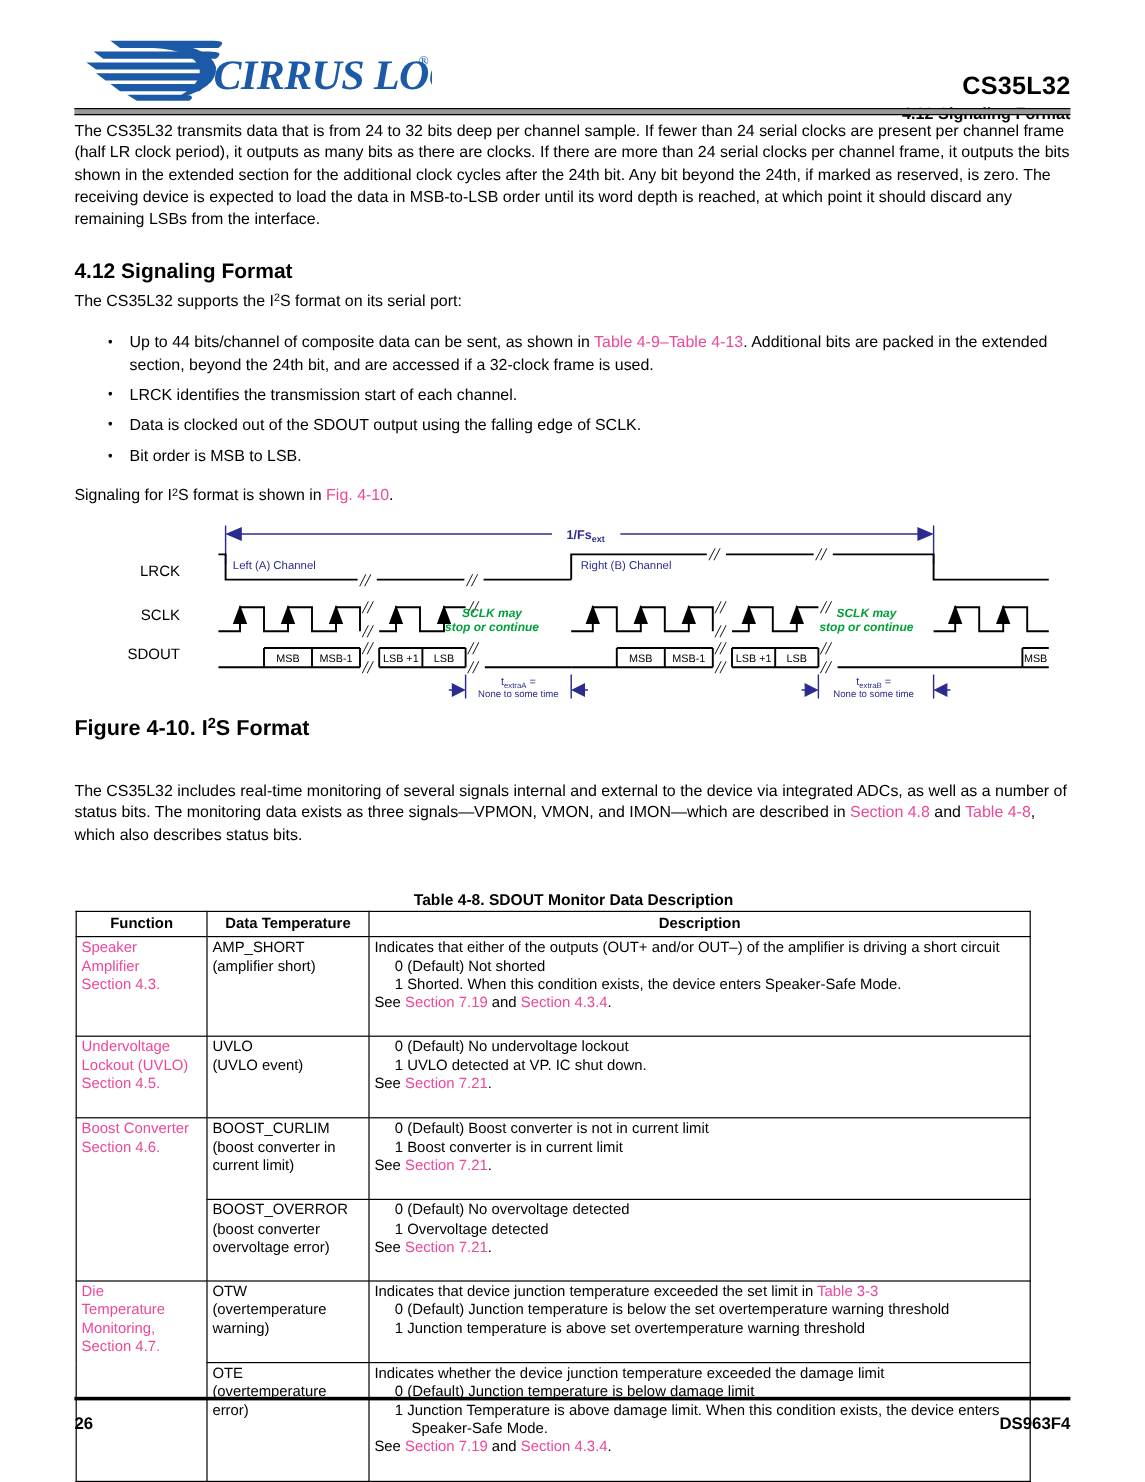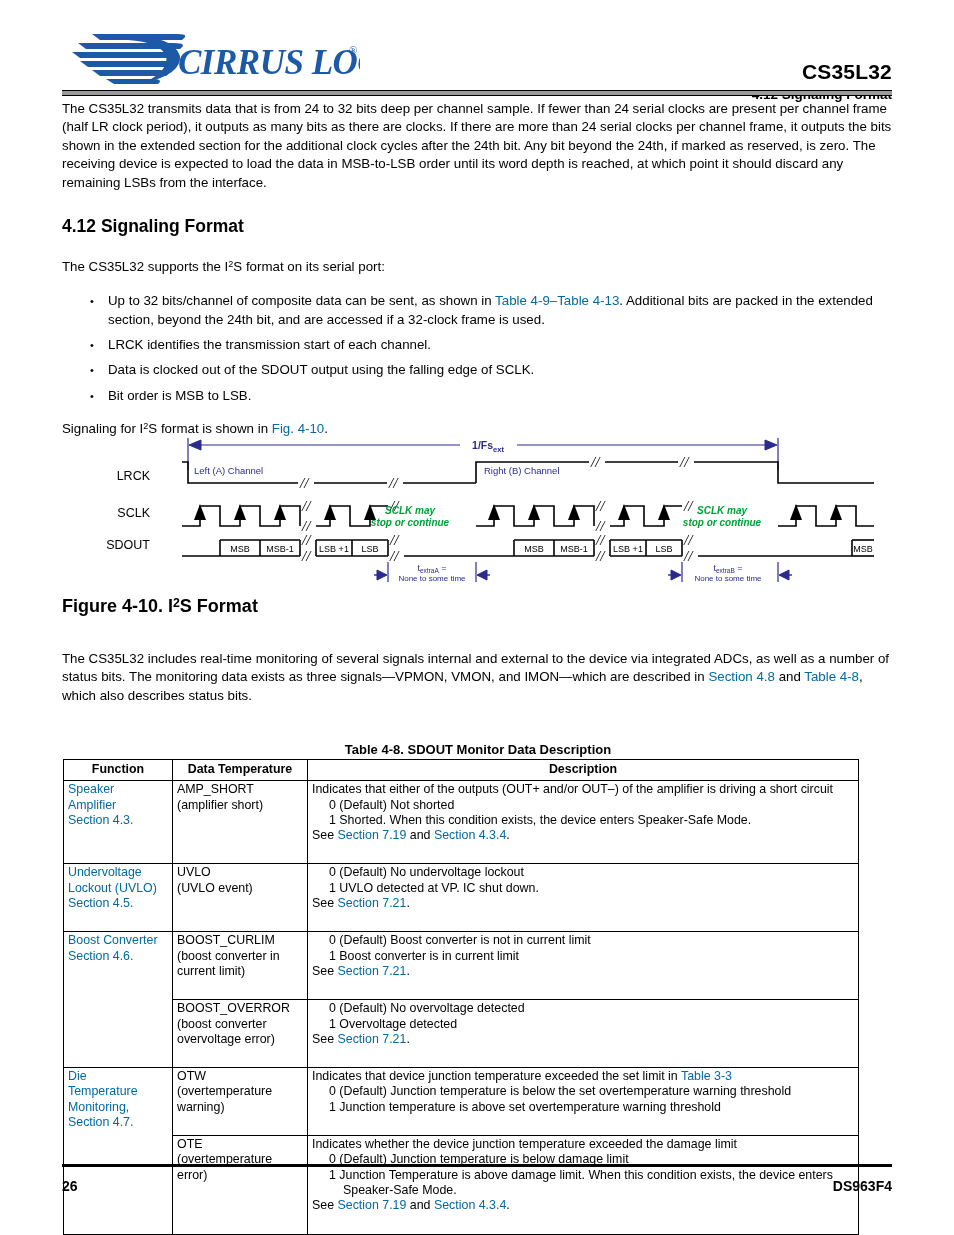--- a/index.html
+++ b/index.html
@@ -24,21 +24,21 @@
     background:#9a9a9a; border-top:1px solid #000; border-bottom:1px solid #000;
     box-sizing:border-box;
   }
 
   
   .content { position:absolute; left:62px; top:100px; width:832px; }
   p.body {
     font-size:13.3px; line-height:18.4px; margin:0 0 0 0;
     text-align:left;
   }
-  .blue { color:#0369a1; }
+  .blue { color:#ec4899; }
   .sect-h1 {
     font-size:17.5px; font-weight:bold; margin:0;
   }
   .sect-h2 {
     font-size:16px; font-weight:bold; margin:0;
   }
   .sect-h2 .num { display:inline-block; width:58px; }
   ul.bullets { margin:0; padding:0; list-style:none; }
   ul.bullets li {
     font-size:13.3px; line-height:18.4px;
@@ -111,27 +111,27 @@
   </div>
   <div class="hdr-rule"></div>
 
   <div class="content">
     <p class="body">The CS35L32 transmits data that is from 24 to 32 bits deep per channel sample. If fewer than 24 serial clocks are present per channel frame (half LR clock period), it outputs as many bits as there are clocks. If there are more than 24 serial clocks per channel frame, it outputs the bits shown in the extended section for the additional clock cycles after the 24th bit. Any bit beyond the 24th, if marked as reserved, is zero. The receiving device is expected to load the data in MSB-to-LSB order until its word depth is reached, at which point it should discard any remaining LSBs from the interface.</p>
   </div>
 
   <div style="position:absolute;left:62px;top:216px;width:832px;">
     <h2 class="sect-h1">4.12 Signaling Format</h2>
 
-    <p class="body" style="margin-top:18px;">
+    <p class="body" style="margin-top:2px;">
       <span>The CS35L32 supports the I</span><sup class="sq">2</sup><span>S format on its serial port:</span>
     </p>
 
     <ul class="bullets" style="margin-top:16px;">
       <li>
-        <span>Up to 32 bits/channel of composite data can be sent, as shown in </span><a class="blue" href="#" style="text-decoration:none;">Table 4-9</a><span class="blue">–</span><a class="blue" href="#" style="text-decoration:none;">Table 4-13</a><span>. Additional bits are packed in the extended section, beyond the 24th bit, and are accessed if a 32-clock frame is used.</span>
+        <span>Up to 44 bits/channel of composite data can be sent, as shown in </span><a class="blue" href="#" style="text-decoration:none;">Table 4-9</a><span class="blue">–</span><a class="blue" href="#" style="text-decoration:none;">Table 4-13</a><span>. Additional bits are packed in the extended section, beyond the 24th bit, and are accessed if a 32-clock frame is used.</span>
       </li>
       <li><span>LRCK identifies the transmission start of each channel.</span></li>
       <li><span>Data is clocked out of the SDOUT output using the falling edge of SCLK.</span></li>
       <li><span>Bit order is MSB to LSB.</span></li>
     </ul>
 
     <p class="body" style="margin-top:12px;">
       <span>Signaling for I</span><sup class="sq">2</sup><span>S format is shown in </span><a class="blue" href="#" style="text-decoration:none;">Fig. 4-10</a><span>.</span>
     </p>
   </div>

